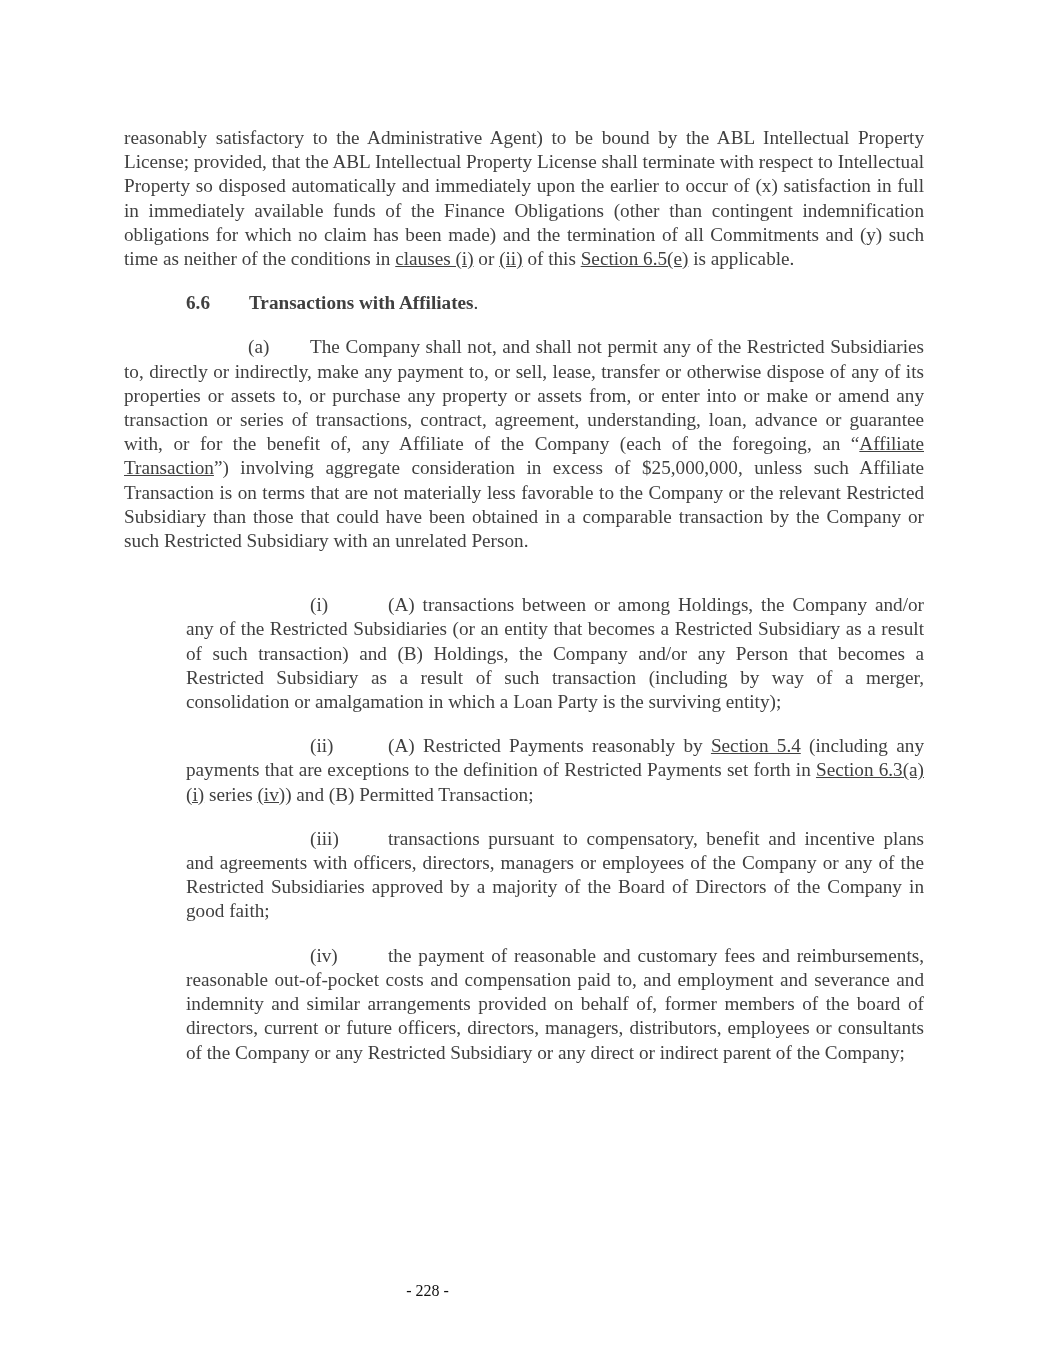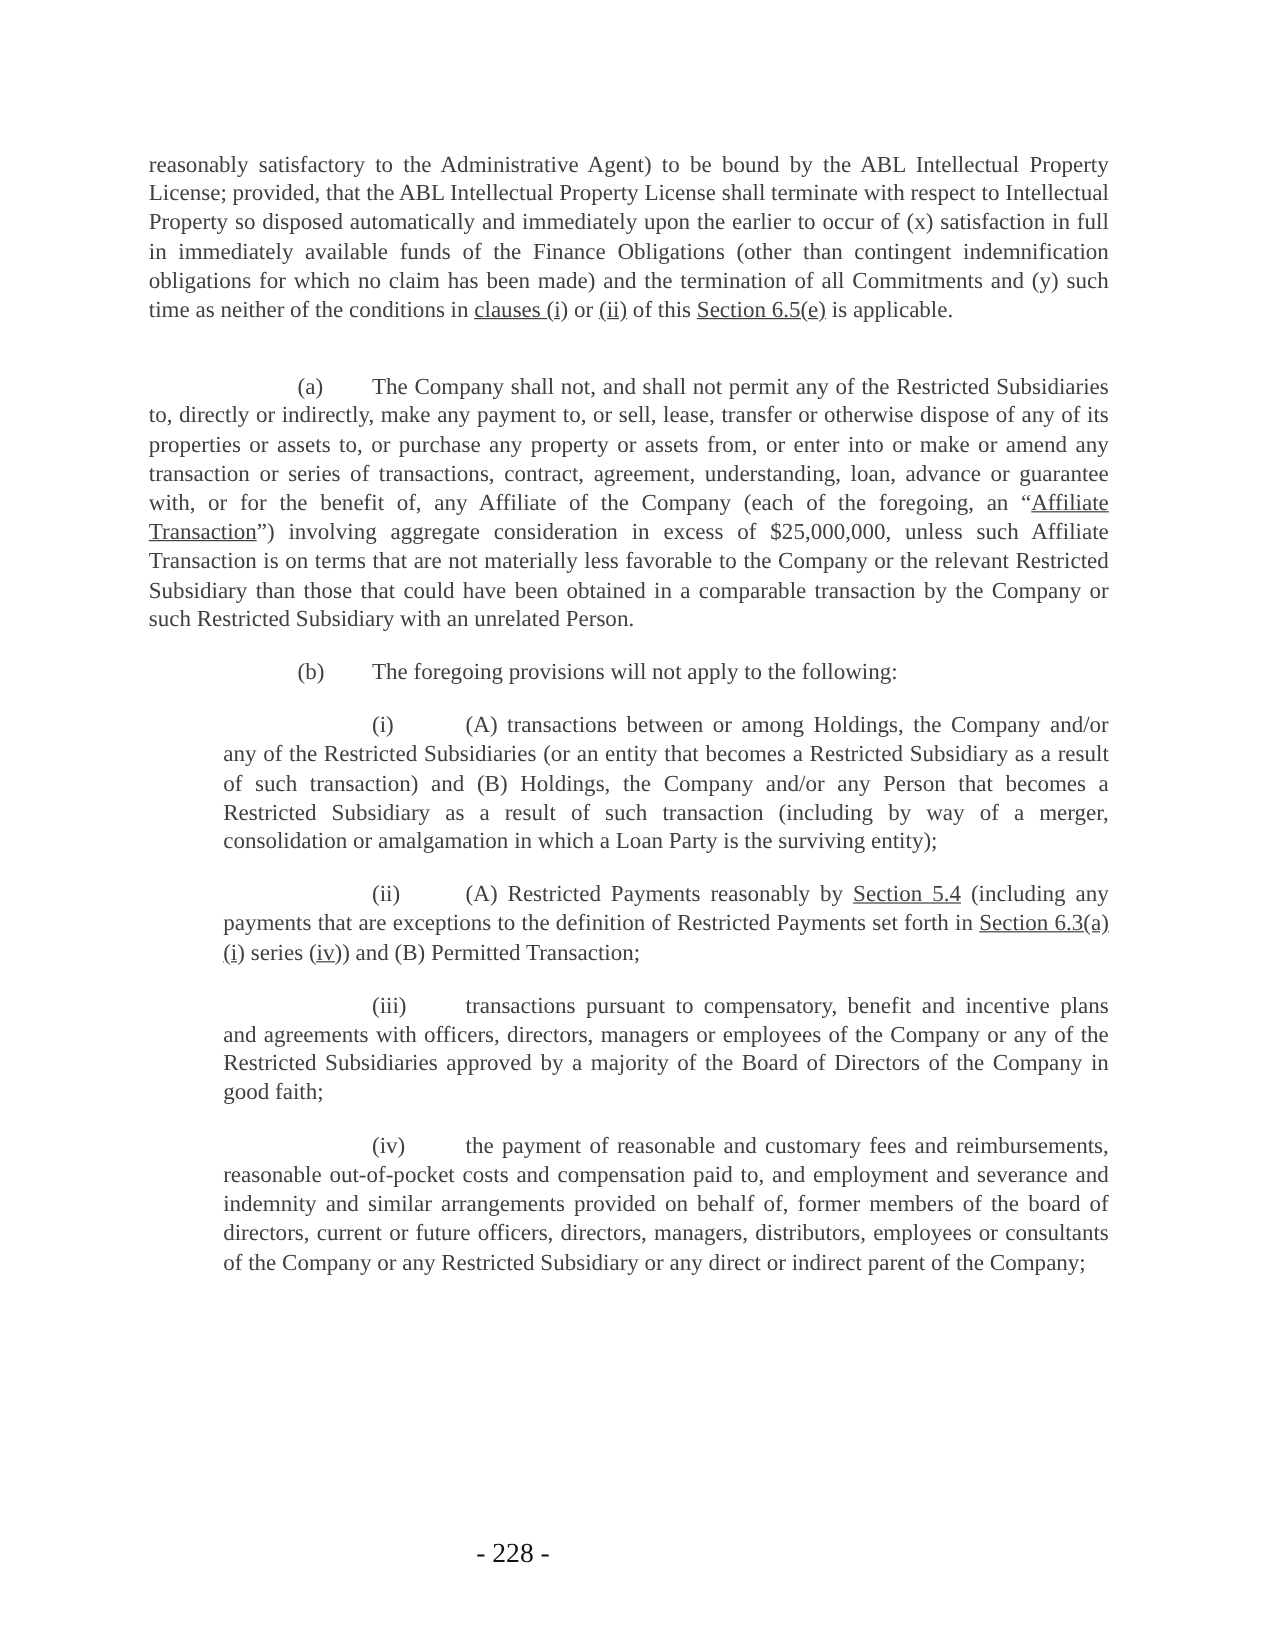--- a/index.html
+++ b/index.html
@@ -15,40 +15,40 @@
   .heading .num { display: inline-block; width: 63px; }
   .heading .period { font-weight: normal; }
   .pa { text-indent: 124px; }
   .pa .lbl { display: inline-block; width: 62px; text-indent: 0; }
   .pb { padding-left: 124px; }
   .pb .lbl { display: inline-block; width: 62px; }
   .sub { padding-left: 62px; text-indent: 124px; }
   .sub .lbl { display: inline-block; width: 78px; text-indent: 0; }
   .footer {
     position: absolute; left: 0; width: 855px; top: 1282px; text-align: center;
-    font-family: "Liberation Serif", serif; font-size: 23px; color: #111;
+    font-family: "Liberation Serif", serif; font-size: 16px; color: #111;
   }
 </style>
 </head>
 <body>
 
 <div class="page">
 
   <p><span>reasonably satisfactory to the Administrative Agent) to be bound by the ABL Intellectual Property License; provided, that the ABL Intellectual Property License shall terminate with respect to Intellectual Property so disposed automatically and immediately upon the earlier to occur of (x) satisfaction in full in immediately available funds of the Finance Obligations (other than contingent indemnification obligations for which no claim has been made) and the termination of all Commitments and (y) such time as neither of the conditions in </span><span class="u">clauses (i)</span><span> or </span><span class="u">(ii)</span><span> of this </span><span class="u">Section 6.5(e)</span><span> is applicable.</span></p>
 
   <div class="gap"></div>
 
+  <p class="heading"><span class="num">6.6</span><span>Transactions with Affiliates</span><span class="period">.</span></p>
 
   <div class="gap"></div>
 
   <p class="pa"><span class="lbl">(a)</span><span>The Company shall not, and shall not permit any of the Restricted Subsidiaries to, directly or indirectly, make any payment to, or sell, lease, transfer or otherwise dispose of any of its properties or assets to, or purchase any property or assets from, or enter into or make or amend any transaction or series of transactions, contract, agreement, understanding, loan, advance or guarantee with, or for the benefit of, any Affiliate of the Company (each of the foregoing, an “</span><span class="u">Affiliate Transaction</span><span>”) involving aggregate consideration in excess of $25,000,000, unless such Affiliate Transaction is on terms that are not materially less favorable to the Company or the relevant Restricted Subsidiary than those that could have been obtained in a comparable transaction by the Company or such Restricted Subsidiary with an unrelated Person.</span></p>
 
   <div class="gap"></div>
 
-  <p class="pb"><span class="lbl">(b)</span><span>The foregoing provisions will not apply to the following:</span></p>
 
   <div class="gap"></div>
 
   <p class="sub"><span class="lbl">(i)</span><span>(A) transactions between or among Holdings, the Company and/or any of the Restricted Subsidiaries (or an entity that becomes a Restricted Subsidiary as a result of such transaction) and (B) Holdings, the Company and/or any Person that becomes a Restricted Subsidiary as a result of such transaction (including by way of a merger, consolidation or amalgamation in which a Loan Party is the surviving entity);</span></p>
 
   <div class="gap"></div>
 
   <p class="sub"><span class="lbl">(ii)</span><span>(A) Restricted Payments reasonably by </span><span class="u">Section 5.4</span><span> (including any payments that are exceptions to the definition of Restricted Payments set forth in </span><span class="u">Section 6.3(a)(i)</span><span> series </span><span class="u">(iv)</span><span>) and (B) Permitted Transaction;</span></p>
 
   <div class="gap"></div>

